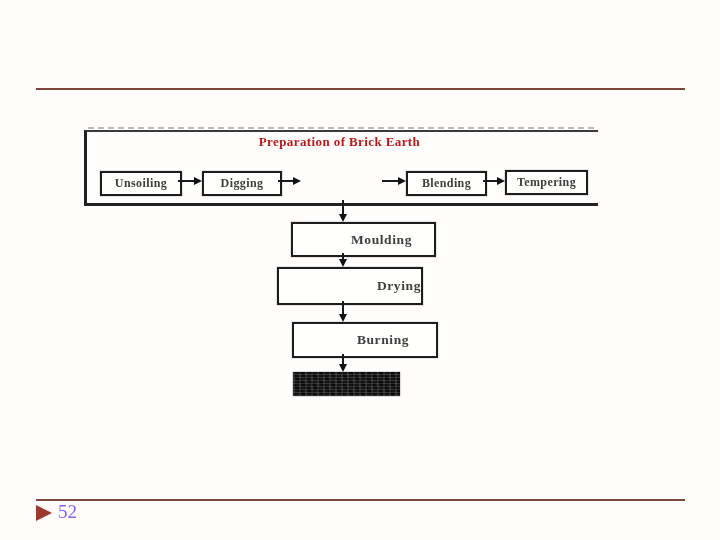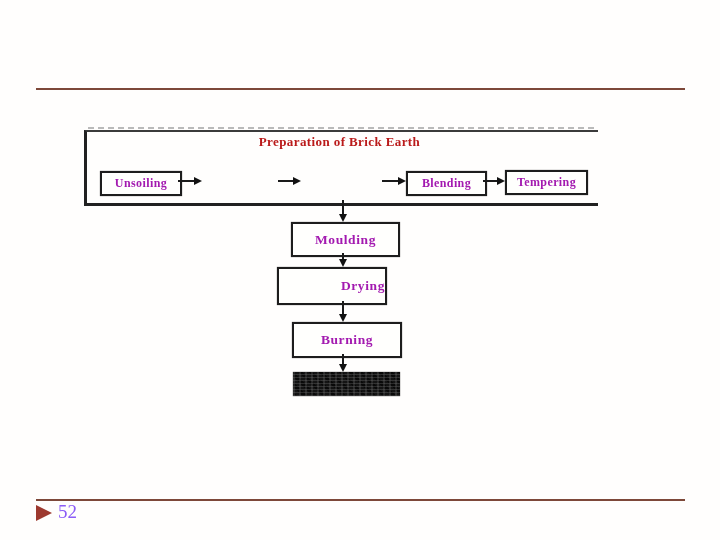--- a/index.html
+++ b/index.html
@@ -26,23 +26,23 @@
   .speckle-bottom{left:95px;top:203px;width:495px;}
 
   .outer-box{position:absolute;left:84px;top:130px;width:511px;height:71px;
       border-left:3px solid #232323;border-top:2px solid #3c3c3c;
       border-bottom:3px solid #232323;}
   .group-title{position:absolute;left:84px;top:134px;width:511px;text-align:center;
       font-weight:700;font-size:13px;letter-spacing:.4px;color:#b91c1c;}
 
   .pbox,.cbox{position:absolute;border:2px solid #1f1f1f;background:#fdfdfb;
       display:flex;align-items:center;justify-content:center;
-      font-weight:700;color:#a21caf;box-shadow:0 0 1px #666;}
+      font-weight:700;color:#404040;box-shadow:0 0 1px #666;}
   .pbox{height:21px;font-size:12px;letter-spacing:.4px;}
-  .cbox{font-size:13.5px;letter-spacing:.6px;}
+  .cbox{font-size:13.5px;letter-spacing:.6px;padding-left:36px;}
 
   .pbox-0{left:100px;top:171px;width:78px;}
   .pbox-1{left:202px;top:171px;width:76px;}
   .pbox-2{left:301px;top:171px;width:81px;}
   .pbox-3{left:406px;top:171px;width:77px;}
   .pbox-4{left:505px;top:170px;width:79px;}
 
   .cbox-0{left:291px;top:222px;width:105px;height:31px;}
   .cbox-1{left:277px;top:267px;width:106px;height:34px;justify-content:flex-end;}
   .cbox-2{left:292px;top:322px;width:106px;height:32px;}
@@ -82,20 +82,23 @@
 
     <div class="speckle speckle-top"></div>
     <div class="speckle speckle-bottom"></div>
 
     <div class="outer-box"></div>
     <div class="group-title">Preparation of Brick Earth</div>
 
     <div class="pbox pbox-0">
       <span>Unsoiling</span>
     </div>
+    <div class="pbox pbox-1">
+      <span>Digging</span>
+    </div>
     <div class="pbox pbox-3">
       <span>Blending</span>
     </div>
     <div class="pbox pbox-4">
       <span>Tempering</span>
     </div>
 
     <div class="hline hl-0"></div>
     <div class="harrow ha-0"></div>
     <div class="hline hl-1"></div>

